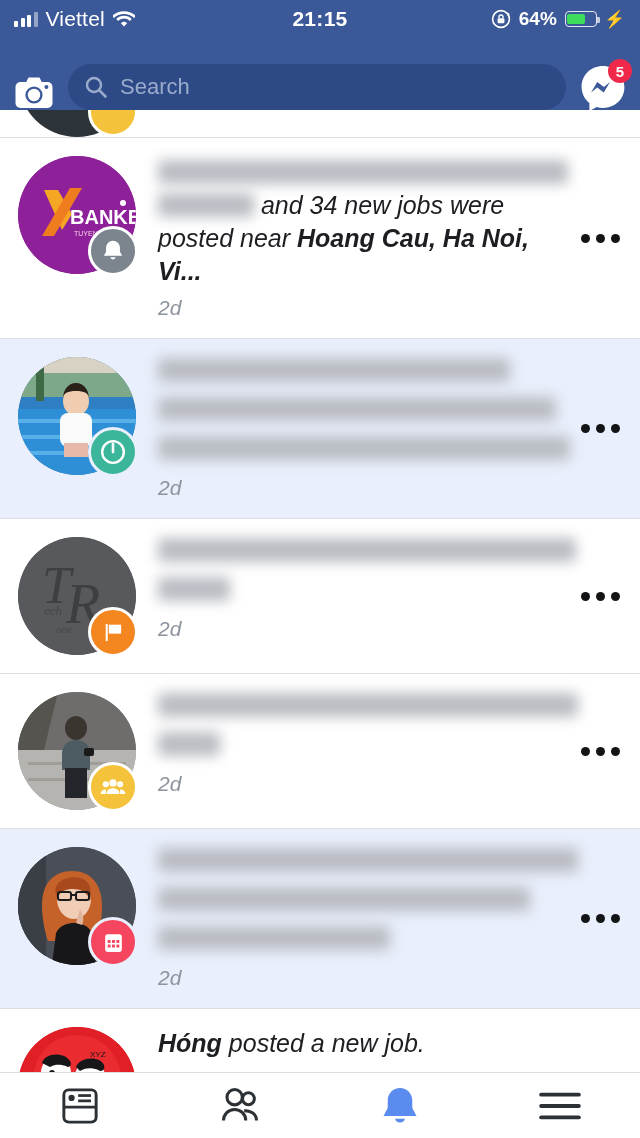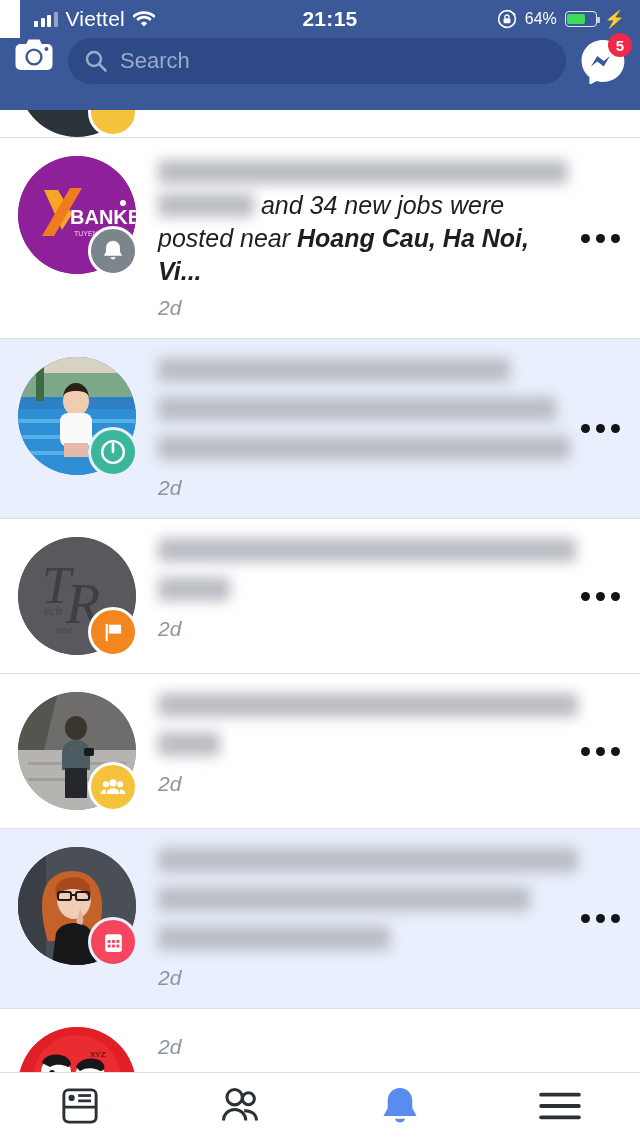--- a/index.html
+++ b/index.html
@@ -8,45 +8,45 @@
     background: #ffffff;
     font-family: "Liberation Sans", sans-serif;
     overflow: hidden;
   }
   .phone { position: relative; width: 640px; height: 1138px; background: #fff; display: flex; flex-direction: column; }
 
   
   .statusbar {
     height: 38px; background: #3b5998; flex: 0 0 38px;
     display: flex; align-items: center; color: #fff;
-    font-size: 21px; position: relative; padding: 0 14px; margin-left: 20px;
+    font-size: 21px; position: relative; padding: 0 14px;
   }
   .sb-left { display: flex; align-items: center; gap: 8px; }
   .sb-center { position: absolute; left: 0; right: 0; text-align: center; font-size: 21px; font-weight: 600; letter-spacing: .3px; pointer-events: none; }
   .sb-right { display: flex; align-items: center; gap: 8px; margin-left: auto; position: relative; z-index: 2; }
   .bars { display: flex; align-items: flex-end; gap: 2.5px; height: 15px; }
   .bars i { display: block; width: 4px; background: #fff; border-radius: 1px; }
   .bars i:nth-child(1) { height: 6px; }
   .bars i:nth-child(2) { height: 9px; }
   .bars i:nth-child(3) { height: 12px; }
   .bars i:nth-child(4) { height: 15px; opacity: .45; }
   .carrier { font-size: 21px; letter-spacing: .2px; }
-  .batt-pct { font-size: 16px; font-weight: 400; }
+  .batt-pct { font-size: 19px; font-weight: 700; }
   .batt {
     width: 32px; height: 16px; border: 1.6px solid rgba(255,255,255,.85);
     border-radius: 4px; padding: 1.6px; position: relative;
   }
   .batt::after { content:""; position: absolute; right: -4px; top: 5px; width: 2.4px; height: 6px; background: rgba(255,255,255,.7); border-radius: 0 1px 1px 0; }
   .batt span { display: block; height: 100%; width: 64%; background: #3ddc5b; border-radius: 2px; }
   .bolt { font-size: 17px; line-height: 1; }
 
   
   .searchbar {
     flex: 0 0 72px; background: #3b5998;
-    display: flex; align-items: flex-start; gap: 14px; padding: 0 14px;
+    display: flex; align-items: flex-end; gap: 14px; padding: 0 14px;
   }
   .search-pill {
     flex: 1; height: 46px; background: #2e4a86; border-radius: 23px;
     display: flex; align-items: center; padding: 0 16px; gap: 12px;
   }
   .search-pill .ph { color: #9aabcc; font-size: 22px; }
   .msgr { position: relative; width: 46px; height: 46px; flex: 0 0 46px; }
   .msgr-badge {
     position: absolute; top: -5px; right: -6px; min-width: 24px; height: 24px;
     background: #f02849; color: #fff; border-radius: 12px; font-size: 15px;
@@ -379,20 +379,21 @@
             <path d="M56 70c6-6 28-4 32 6l4 16H54Z" fill="#17171a"></path>
             <rect x="84" y="58" width="16" height="7" rx="3" fill="#17171a" transform="rotate(18 84 58)"></rect>
             <text x="10" y="112" font-family="Liberation Sans, sans-serif" font-size="34" font-weight="700" fill="#17171a">HÓN</text>
             <text x="18" y="60" font-family="Liberation Sans, sans-serif" font-size="8" fill="#fff">ABC</text>
             <text x="72" y="30" font-family="Liberation Sans, sans-serif" font-size="8" fill="#17171a">XYZ</text>
           </svg>
         </div>
 
       </div>
       <div class="body">
+        <div class="txt"><b>Hóng</b><span> posted a new job.</span></div>
         <div class="time">2d</div>
       </div>
 
     </div>
 
   </div>
 
   <div class="tabbar">
     <div class="tab">
       <span>

